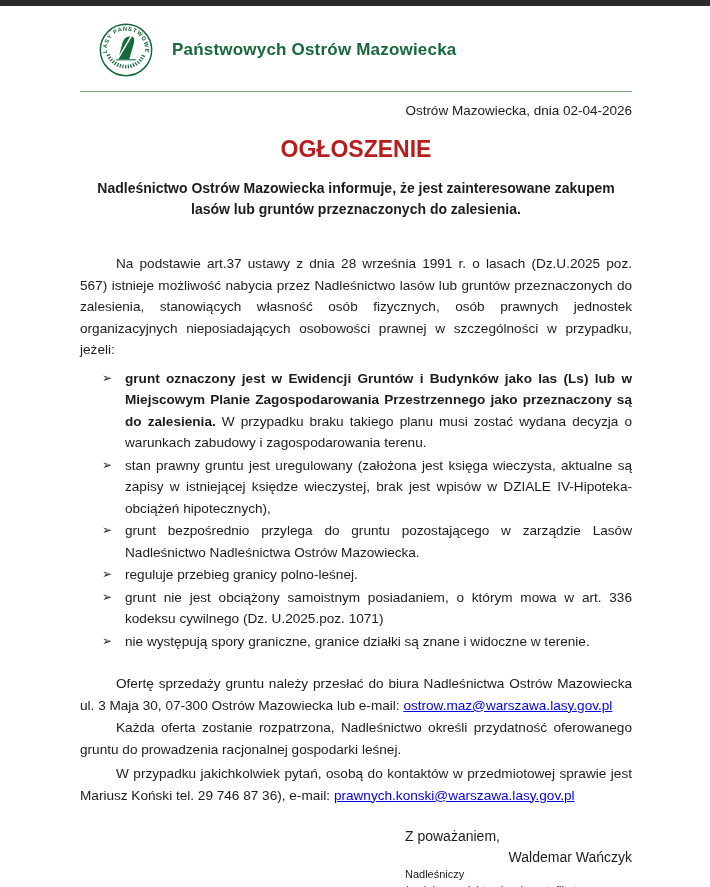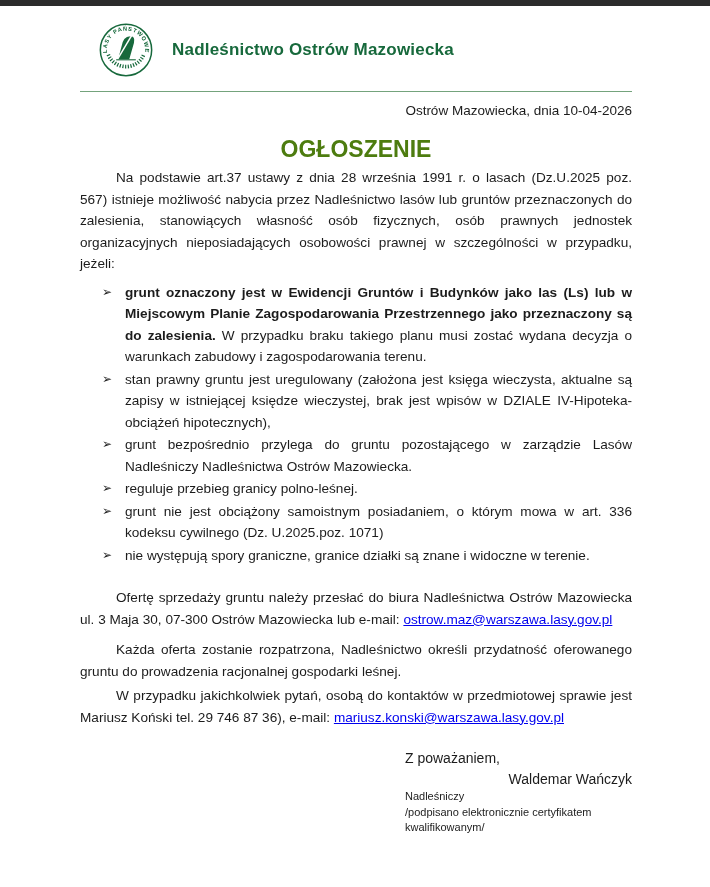--- a/index.html
+++ b/index.html
@@ -46,38 +46,38 @@
     margin-left: 5px;
     font-size: 13.5px;
     line-height: 18px;
   }
   
   .doc-title {
     margin-top: 16px;
     text-align: center;
     font-size: 23px;
     font-weight: bold;
-    color: #4d7c0f;
+    color: #b91c1c;
   }
   .lead {
     margin-top: 15px;
     text-align: center;
     font-weight: bold;
     font-size: 14px;
     line-height: 21px;
   }
   
   .para {
     font-size: 13.6px;
     line-height: 21.5px;
     text-align: justify;
     text-justify: inter-word;
   }
   .para.indent { text-indent: 36px; }
-  .intro { margin-top: 4px; }
+  .intro { margin-top: 33px; }
   .bullet-list {
     list-style: none;
     margin-top: 7px;
     padding-left: 45px;
   }
   .bullet-list li {
     position: relative;
     font-size: 13.6px;
     line-height: 21.5px;
     text-align: justify;
@@ -85,21 +85,21 @@
     margin-bottom: 1px;
   }
   .bullet-list .marker {
     position: absolute;
     left: -23px;
     top: 0;
     font-size: 12px;
     color: #1c1c1c;
   }
   .offer-para { margin-top: 21px; }
-  .review-para { margin-top: 9px; }
+  .review-para { margin-top: 1px; }
   .contact-para { margin-top: 3px; }
   a.email-link {
     color: #0000EE;
     text-decoration: underline;
     cursor: pointer;
   }
   
   .signature {
     margin-top: 20px;
     margin-left: 325px;
@@ -126,41 +126,42 @@
       <circle cx="30" cy="30" r="27.5" fill="none" stroke="#17693C" stroke-width="1.6"></circle>
       <path id="logo-arc" d="M 10.5,36 A 20.5,20.5 0 1 1 49.5,36" fill="none"></path>
       <text font-size="6.1" fill="#17693C" font-weight="bold" letter-spacing="0.9" font-family="Liberation Sans, sans-serif">
         <textPath href="#logo-arc" startOffset="50%" text-anchor="middle">LASY PAŃSTWOWE</textPath>
       </text>
       <path d="M11,35 A20.5,20.5 0 0 0 49,35" fill="none" stroke="#17693C" stroke-width="4" stroke-dasharray="1.3,1.6"></path>
       <path d="M21.5,40 L26.5,21.5 Q27.5,18 31,16.2 Q38.5,13.2 38.8,19 Q39,22 37.2,27 L33.5,40 Z" fill="#17693C"></path>
       <path d="M20,41.5 L36,14.5" stroke="#ffffff" stroke-width="1.6"></path>
       <path d="M19.5,40.5 L40.5,40.5" stroke="#17693C" stroke-width="1.2"></path>
     </svg>
-    <div class="org-name">Nadleśnictwo Ostrów Mazowiecka</div>
+    <div class="org-name">Państwowych Ostrów Mazowiecka</div>
   </div>
 
   <hr class="divider">
 
-  <div class="date-line">Ostrów Mazowiecka, dnia 10-04-2026</div>
+  <div class="date-line">Ostrów Mazowiecka, dnia 02-04-2026</div>
 
   <h1 class="doc-title">OGŁOSZENIE</h1>
 
+  <p class="lead">Nadleśnictwo Ostrów Mazowiecka informuje, że jest zainteresowane zakupem lasów lub gruntów przeznaczonych do zalesienia.</p>
 
   <p class="para indent intro">Na podstawie art.37 ustawy z dnia 28 września 1991 r. o lasach (Dz.U.2025 poz. 567) istnieje możliwość nabycia przez Nadleśnictwo lasów lub gruntów przeznaczonych do zalesienia, stanowiących własność osób fizycznych, osób prawnych jednostek organizacyjnych nieposiadających osobowości prawnej w szczególności w przypadku, jeżeli:</p>
 
   <ul class="bullet-list">
     <li>
       <span class="marker">➢</span><b class="bold-run">grunt oznaczony jest w Ewidencji Gruntów i Budynków jako las (Ls) lub w Miejscowym Planie Zagospodarowania Przestrzennego jako przeznaczony są do zalesienia.</b><span> W przypadku braku takiego planu musi zostać wydana decyzja o warunkach zabudowy i zagospodarowania terenu.</span>
     </li>
     <li>
       <span class="marker">➢</span><b class="bold-run"></b><span>stan prawny gruntu jest uregulowany (założona jest księga wieczysta, aktualne są zapisy w istniejącej księdze wieczystej, brak jest wpisów w DZIALE IV-Hipoteka- obciążeń hipotecznych),</span>
     </li>
     <li>
-      <span class="marker">➢</span><b class="bold-run"></b><span>grunt bezpośrednio przylega do gruntu pozostającego w zarządzie Lasów Nadleśniczy Nadleśnictwa Ostrów Mazowiecka.</span>
+      <span class="marker">➢</span><b class="bold-run"></b><span>grunt bezpośrednio przylega do gruntu pozostającego w zarządzie Lasów Nadleśnictwo Nadleśnictwa Ostrów Mazowiecka.</span>
     </li>
     <li>
       <span class="marker">➢</span><b class="bold-run"></b><span>reguluje przebieg granicy polno-leśnej.</span>
     </li>
     <li>
       <span class="marker">➢</span><b class="bold-run"></b><span>grunt nie jest obciążony samoistnym posiadaniem, o którym mowa w art. 336 kodeksu cywilnego (Dz. U.2025.poz. 1071)</span>
     </li>
     <li>
       <span class="marker">➢</span><b class="bold-run"></b><span>nie występują spory graniczne, granice działki są znane i widoczne w terenie.</span>
     </li>
@@ -168,21 +169,21 @@
 
   <p class="para indent offer-para">
     <span>Ofertę sprzedaży gruntu należy przesłać do biura Nadleśnictwa Ostrów Mazowiecka ul. 3 Maja 30, 07-300 Ostrów Mazowiecka lub e-mail:</span>
     <a class="email-link" href="#">ostrow.maz@warszawa.lasy.gov.pl</a>
   </p>
 
   <p class="para indent review-para">Każda oferta zostanie rozpatrzona, Nadleśnictwo określi przydatność oferowanego gruntu do prowadzenia racjonalnej gospodarki leśnej.</p>
 
   <p class="para indent contact-para">
     <span>W przypadku jakichkolwiek pytań, osobą do kontaktów w przedmiotowej sprawie jest Mariusz Koński tel. 29 746 87 36), e-mail:</span>
-    <a class="email-link" href="#">mariusz.konski@warszawa.lasy.gov.pl</a>
+    <a class="email-link" href="#">prawnych.konski@warszawa.lasy.gov.pl</a>
   </p>
 
   <div class="signature">
     <div>Z poważaniem,</div>
     <div class="sig-name">Waldemar Wańczyk</div>
     <div class="small">Nadleśniczy</div>
     <div class="small">/podpisano elektronicznie certyfikatem kwalifikowanym/</div>
   </div>
 
 </div>

